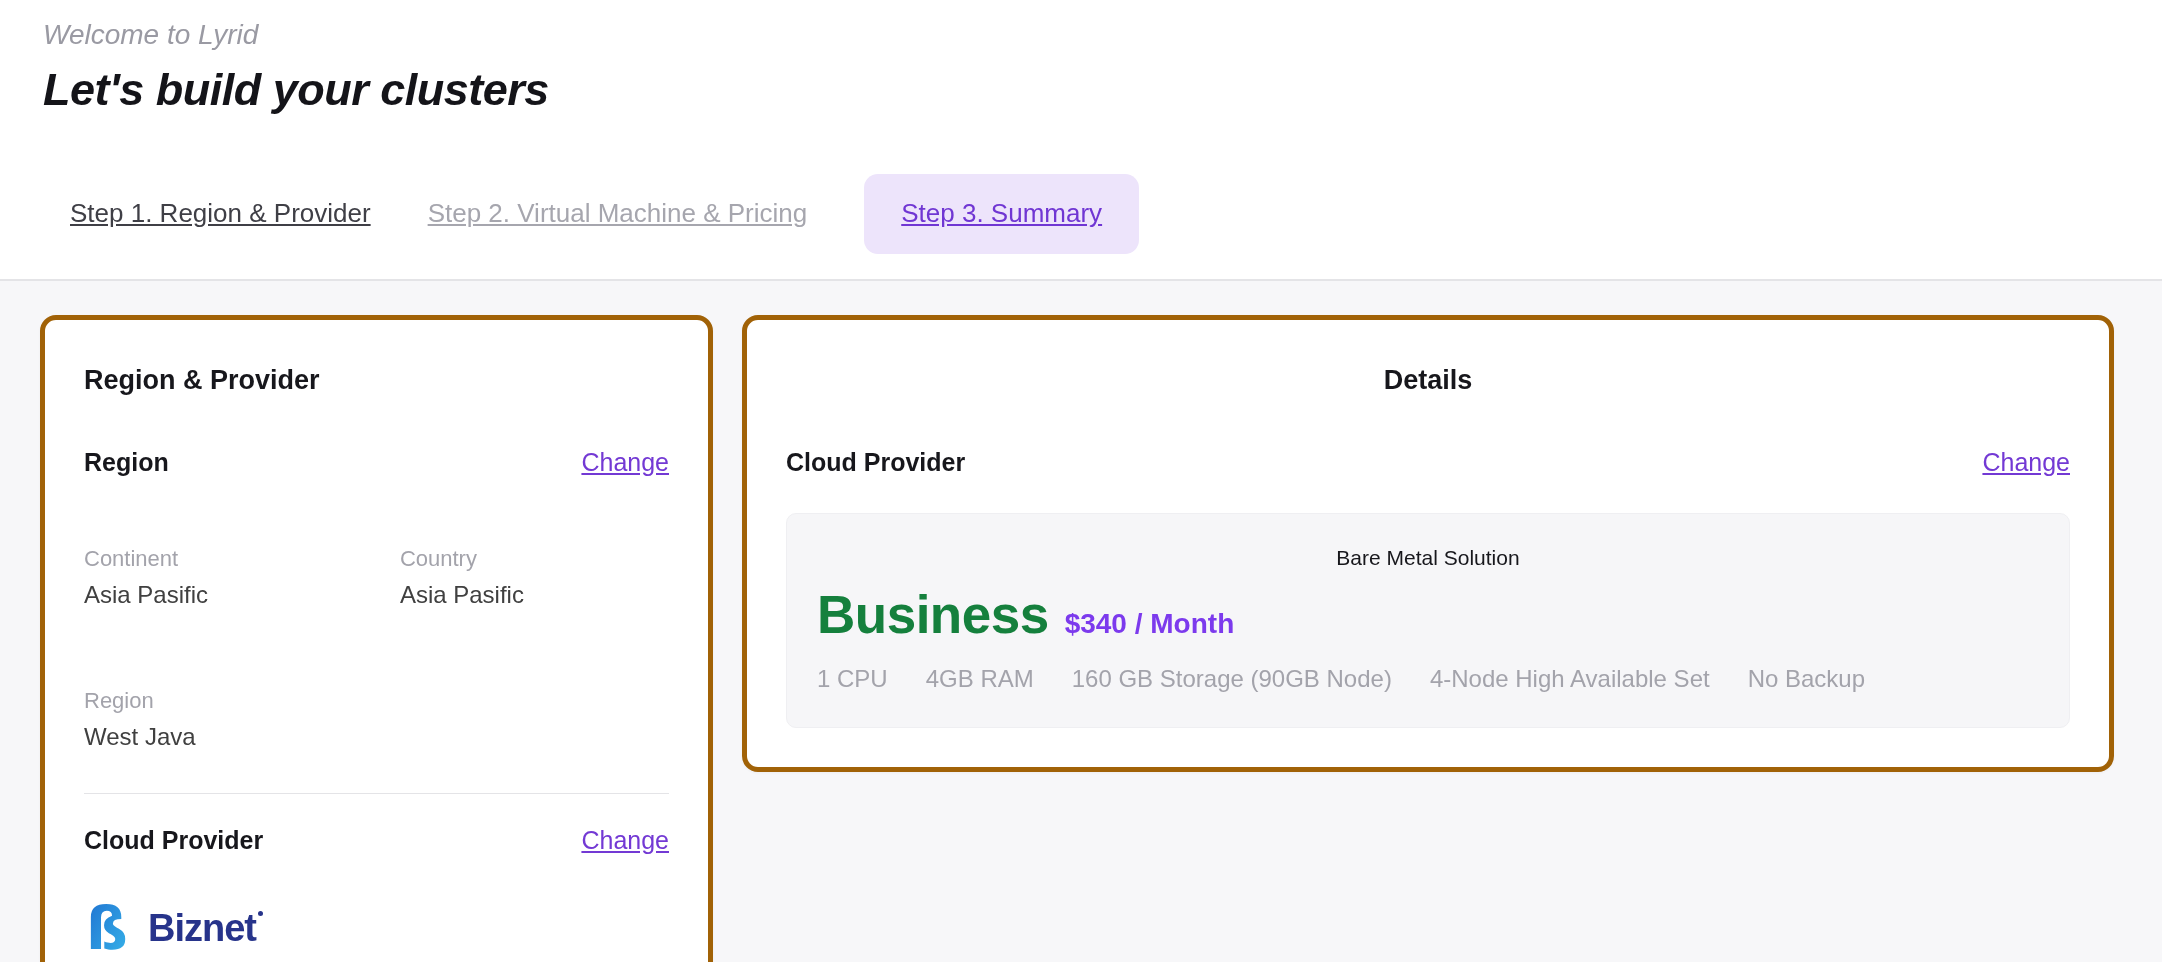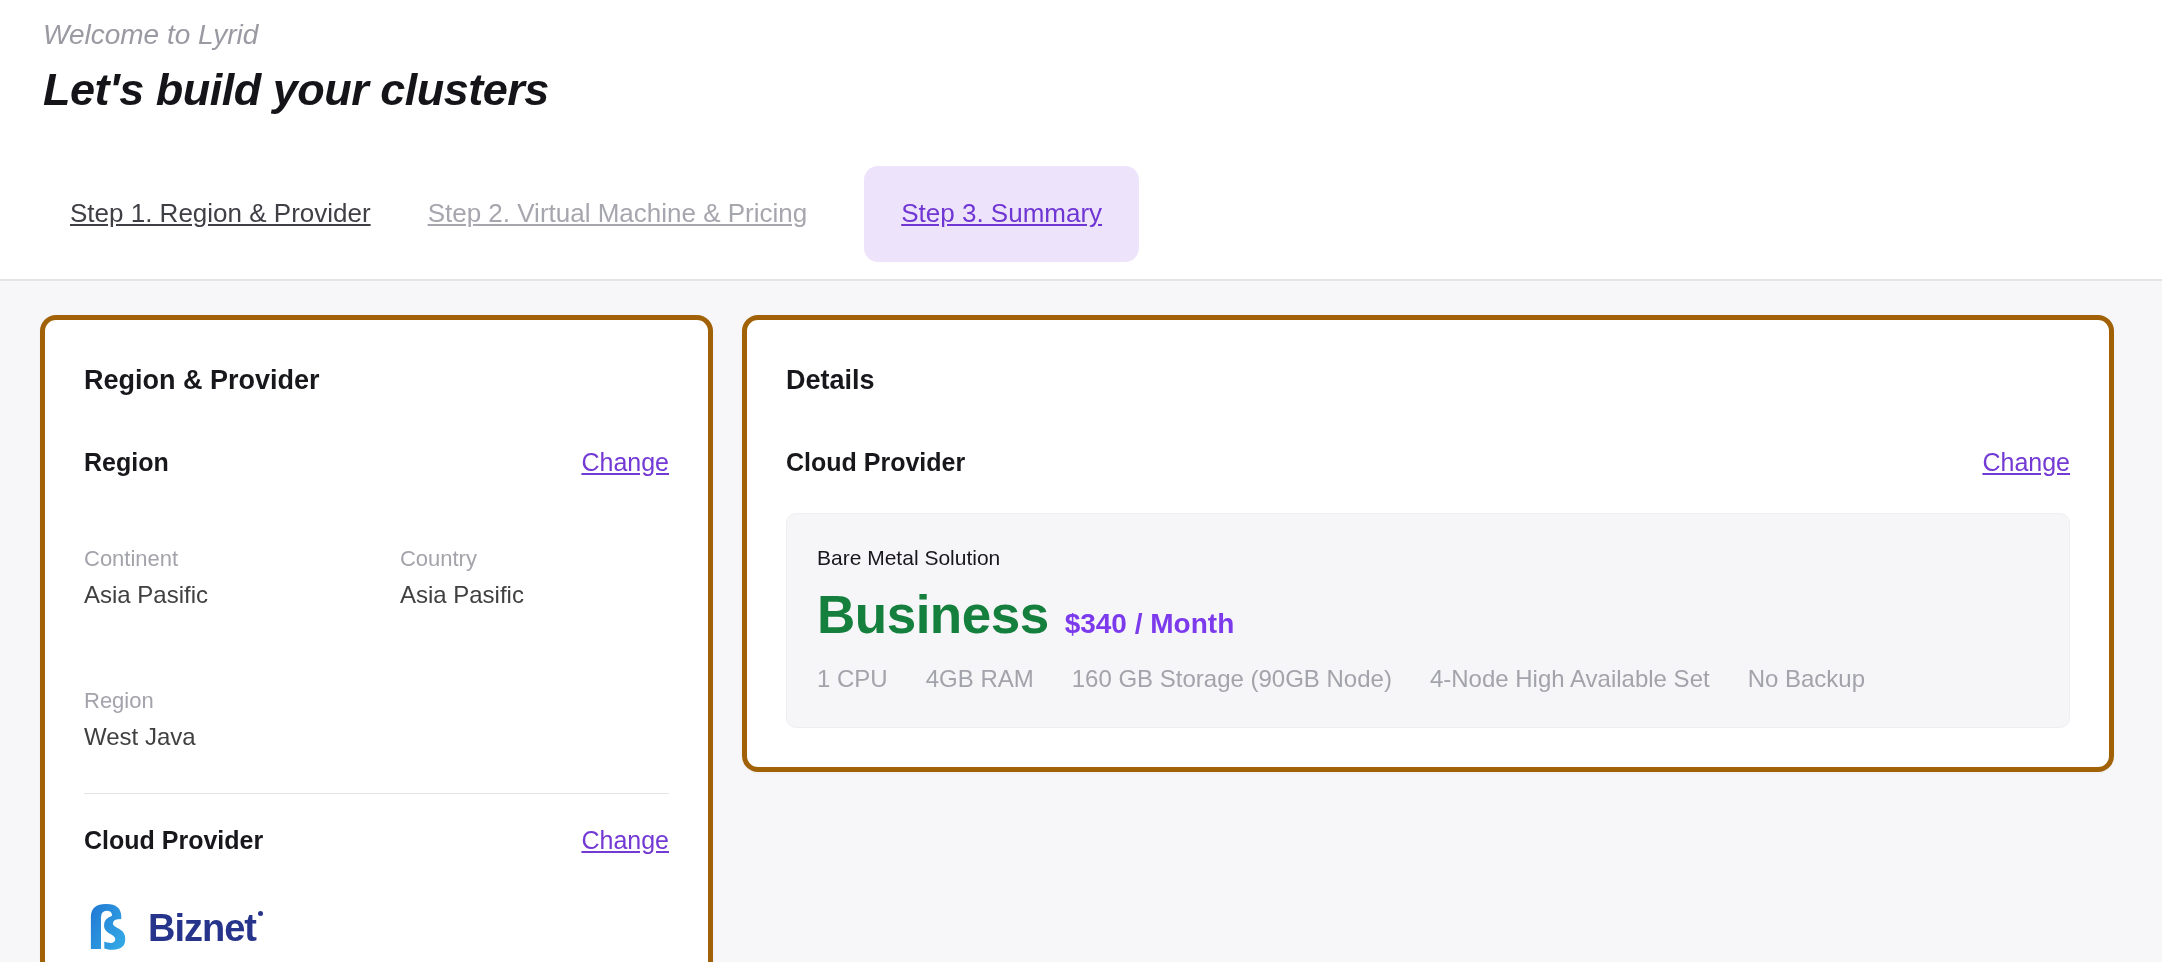--- a/index.html
+++ b/index.html
@@ -37,21 +37,21 @@
     color: #3f3f46;
     font-weight: 500;
     cursor: pointer;
     white-space: nowrap;
     text-decoration: underline;
   }
   .tab.muted { color: #a6a6ae; font-weight: 400; }
   .tab.active {
     background: #ede4fb;
     color: #7036d3;
-    height: 96px;
+    height: 80px;
     padding: 0 37px;
     display: flex;
     align-items: center;
     border-radius: 14px;
     font-weight: 500;
   }
 
   
   .content {
     border-top: 2px solid #e4e4e7;
@@ -69,20 +69,21 @@
     box-shadow: 0 1px 3px rgba(16,24,40,0.04);
   }
   .card-region {
     width: 673px;
     min-height: 590px;
     padding: 45px 39px 42px;
   }
   .card-details {
     flex: 1;
     padding: 45px 39px 39px;
+    text-align: center;
   }
   .card h2 {
     margin: 0;
     font-size: 27px;
     font-weight: 700;
     color: #17171c;
   }
   .section-row {
     display: flex;
     justify-content: space-between;

